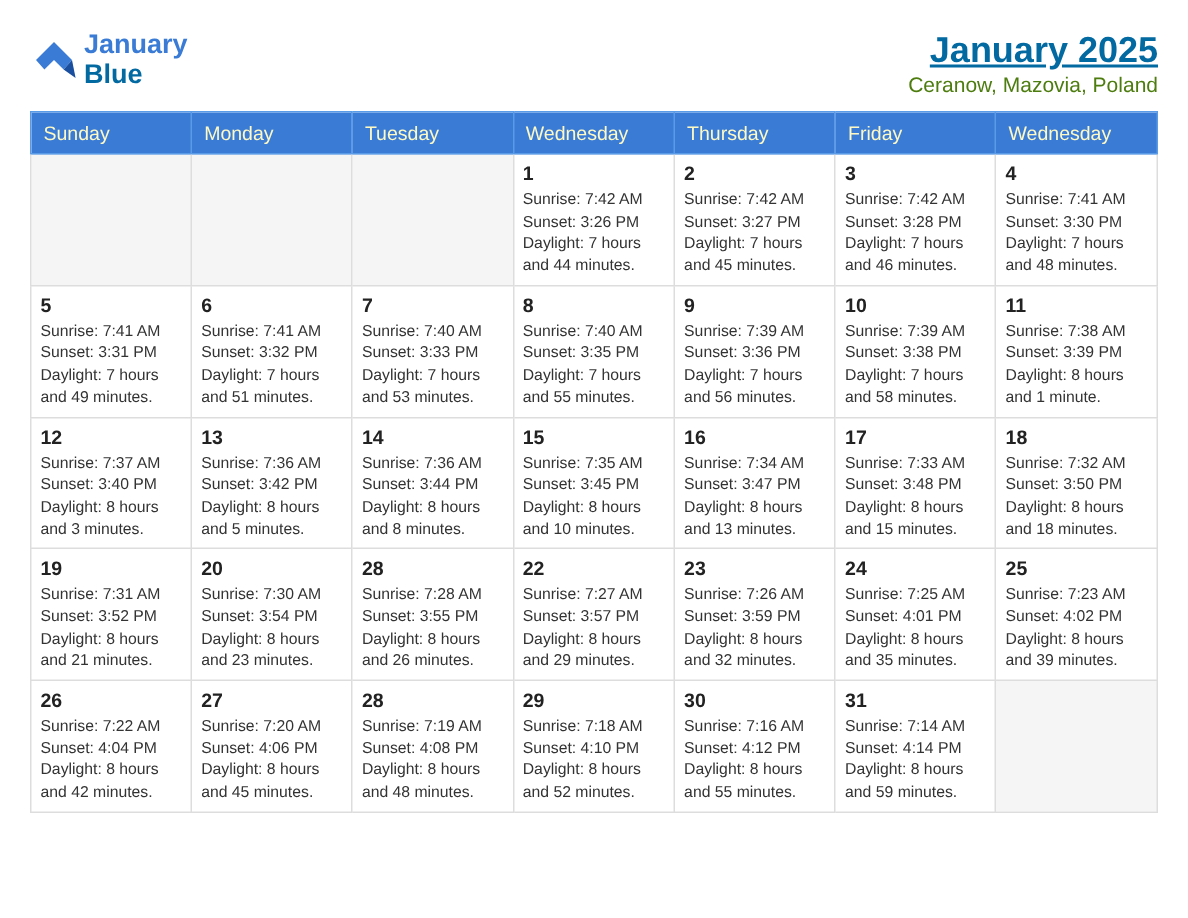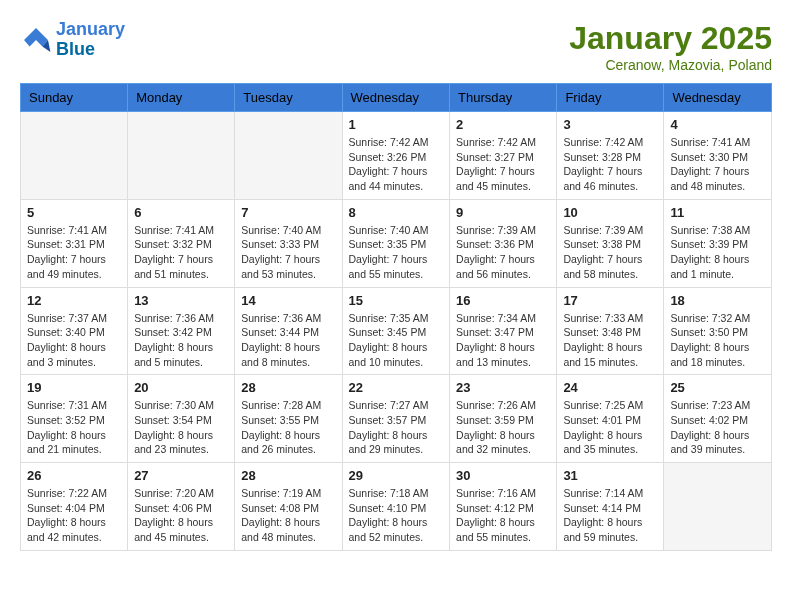--- a/index.html
+++ b/index.html
@@ -31,36 +31,37 @@
       color: #3a7bd5;
     }
     .logo-icon {
       width: 32px;
       height: 32px;
     }
     .title-block {
       text-align: right;
     }
     .month-title {
-      font-size: 32px;
+      font-size: 24px;
       font-weight: bold;
-      color: #4d7c0f;
+      color: #0369a1;
+      text-decoration: underline;
     }
     .location {
       font-size: 14px;
       color: #4d7c0f;
     }
     .calendar {
       width: 100%;
       border-collapse: collapse;
       font-size: 11px;
     }
     .calendar th {
       background-color: #3a7bd5;
-      color: #000000;
+      color: #fef9c3;
       text-align: left;
       padding: 6px 8px;
       font-size: 13px;
       font-weight: normal;
       border: 1px solid #5a9be8;
     }
     .calendar td {
       vertical-align: top;
       border: 1px solid #ddd;
       padding: 5px 6px;

